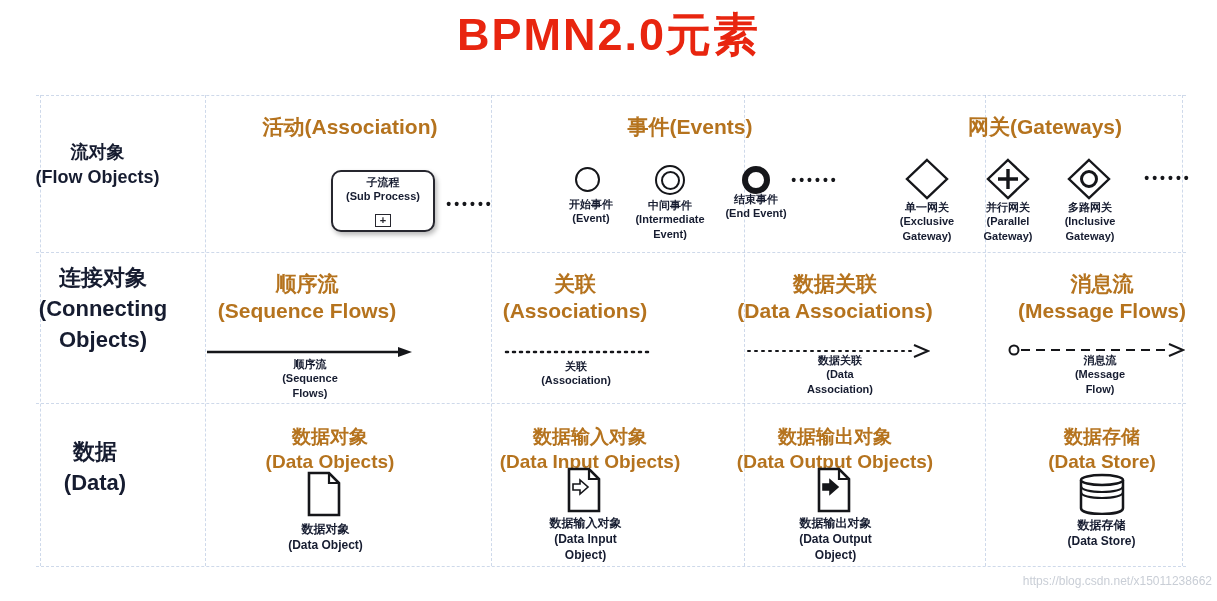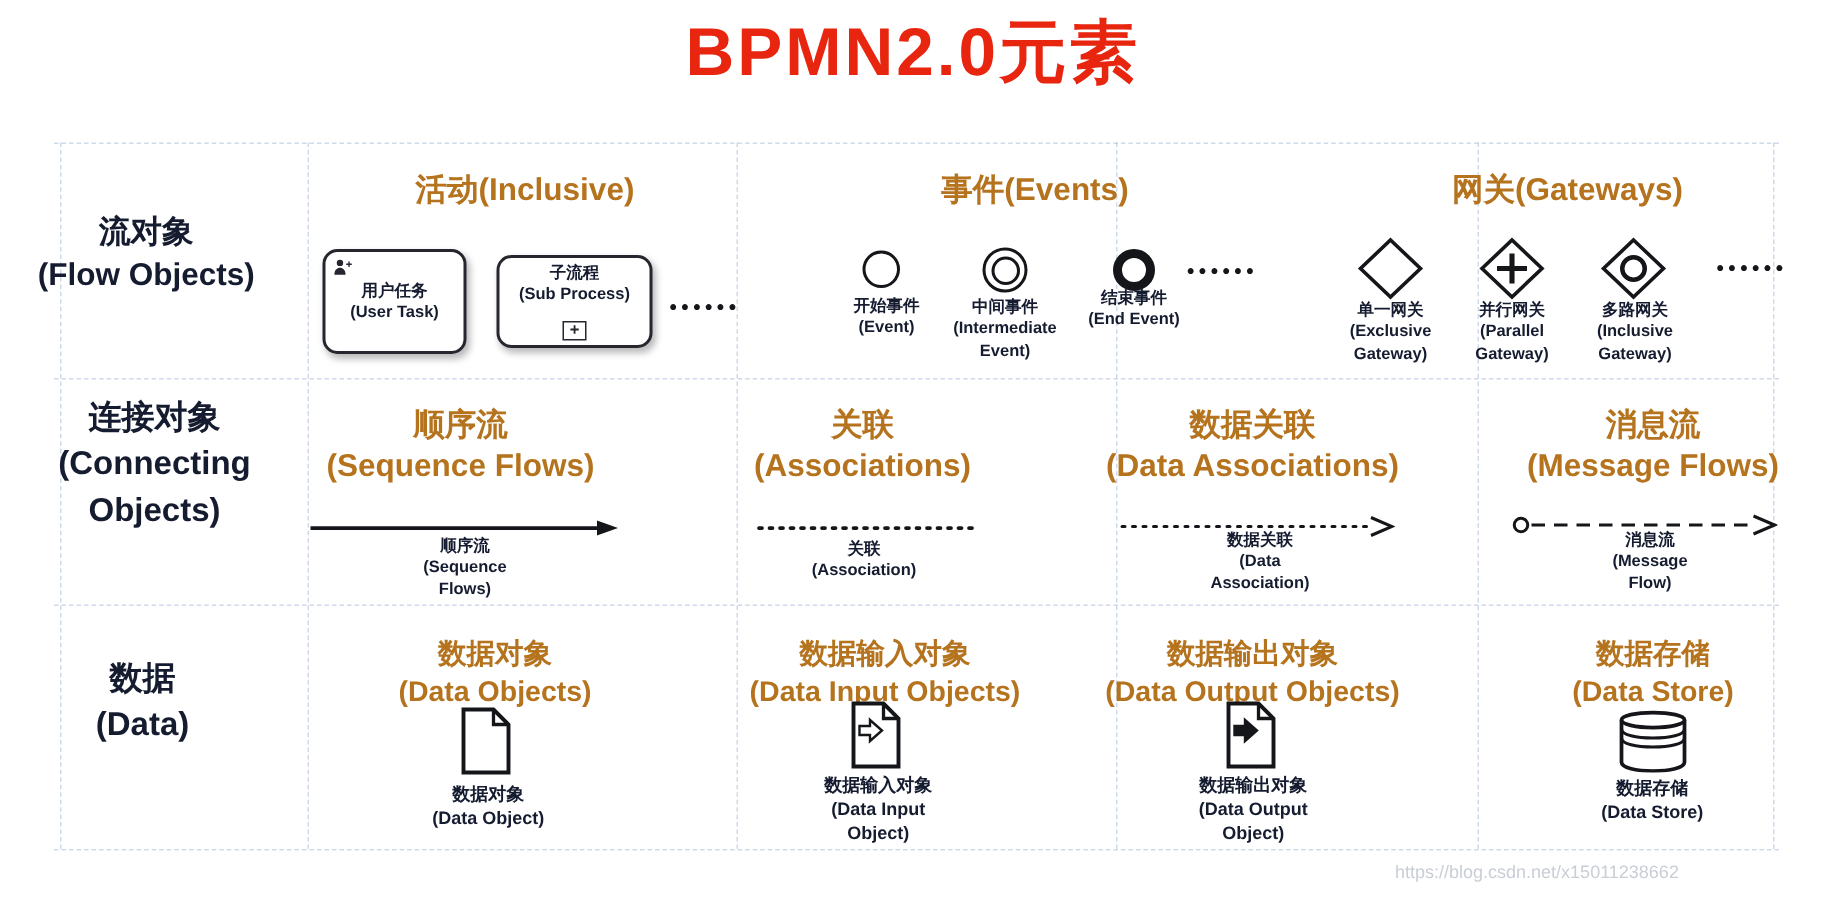--- a/index.html
+++ b/index.html
@@ -4,31 +4,31 @@
 <style>
   :root{ --red:#e8250f; --orange:#b5731e; --dark:#161c30; --grid:#9fb4d6; --wm:#c9ced6; --ink:#15161a; }
   *{margin:0;padding:0;box-sizing:border-box;}
   body{font-family:"Liberation Sans","DejaVu Sans",sans-serif;background:#fff;}
   .canvas{position:relative;width:1217px;height:601px;background:#ffffff;overflow:hidden;text-decoration:underline;}
   .abs{position:absolute;}
   .pre{white-space:pre-line;text-align:center;}
   .title{position:absolute;top:5px;left:0;width:100%;text-align:center;font-size:45px;font-weight:800;color:var(--red);letter-spacing:2px;}
   .hline{position:absolute;height:0;border-top:1px dashed var(--grid);opacity:.5;}
   .vline{position:absolute;width:0;border-left:1px dashed var(--grid);opacity:.5;}
-  .rowhead{color:var(--dark);font-weight:700;font-size:21px;line-height:1.4;}
+  .rowhead{color:var(--dark);font-weight:700;font-size:18px;line-height:1.4;}
   .colhead{color:var(--orange);font-weight:700;font-size:21px;line-height:1.3;}
   .colhead.sm{font-size:19px;}
   .iconlabel{color:var(--dark);font-weight:700;font-size:11px;line-height:1.3;}
   .itemlabel{color:var(--dark);font-weight:700;font-size:12px;line-height:1.35;}
   .dots{color:var(--ink);font-weight:800;font-size:14px;letter-spacing:3px;text-align:center;}
   .taskbox{position:absolute;background:#fff;border:2px solid #26262e;border-radius:10px;box-shadow:2px 3px 5px rgba(0,0,0,.28);display:flex;align-items:center;justify-content:center;}
   .plusbox{position:absolute;left:50%;transform:translateX(-50%);bottom:3px;width:16px;height:13px;border:1.6px solid #26262e;display:flex;align-items:center;justify-content:center;font-size:11px;font-weight:700;color:#26262e;line-height:1;}
   .circ{border-radius:50%;background:#fff;border:2.5px solid var(--ink);}
   .evt-double{display:flex;align-items:center;justify-content:center;}
-  .watermark{position:absolute;left:930px;top:574px;width:282px;font-size:12px;color:var(--wm);}
+  .watermark{position:absolute;left:930px;top:574px;width:282px;text-align:right;font-size:12px;color:var(--wm);}
 </style>
 </head>
 <body>
 
 <div class="canvas">
 
   <div class="title">BPMN2.0元素</div>
 
   <div class="hline" style="left:36px;top:95px;width:1150px"></div>
   <div class="hline" style="left:36px;top:252px;width:1150px"></div>
@@ -37,33 +37,22 @@
   <div class="vline" style="left:40px;top:95px;height:471px"></div>
   <div class="vline" style="left:205px;top:95px;height:471px"></div>
   <div class="vline" style="left:491px;top:95px;height:471px"></div>
   <div class="vline" style="left:744px;top:95px;height:471px"></div>
   <div class="vline" style="left:985px;top:95px;height:471px"></div>
   <div class="vline" style="left:1182px;top:95px;height:471px"></div>
 
   <div class="abs pre rowhead" style="left:5px;top:140px;width:185px">流对象
 (Flow Objects)</div>
 
-  <div class="abs pre colhead" style="left:215px;top:113px;width:270px">活动(Inclusive)</div>
-
-  <div class="taskbox" style="left:215px;top:166px;width:96px;height:70px">
-    <span class="abs" style="left:5px;top:4px">
-      <svg width="13" height="13" viewBox="0 0 14 14">
-        <circle cx="5" cy="3.5" r="2.3" fill="#26262e"></circle>
-        <path d="M1 12 C1 8.5 3 7 5 7 C7 7 9 8.5 9 12 Z" fill="#26262e"></path>
-        <path d="M9.5 4.5 h4 M11.5 2.5 v4" stroke="#26262e" stroke-width="1"></path>
-      </svg>
-    </span>
-    <span class="pre iconlabel">用户任务
-(User Task)</span>
-  </div>
+  <div class="abs pre colhead" style="left:215px;top:113px;width:270px">活动(Association)</div>
+
 
   <div class="taskbox" style="left:331px;top:170px;width:104px;height:62px">
     <span class="pre iconlabel" style="margin-bottom:24px">子流程
 (Sub Process)</span>
     <div class="plusbox">
         <span>+</span>
       </div>
   </div>
 
   <div class="abs dots" style="left:443px;top:196px;width:54px">••••••</div>

